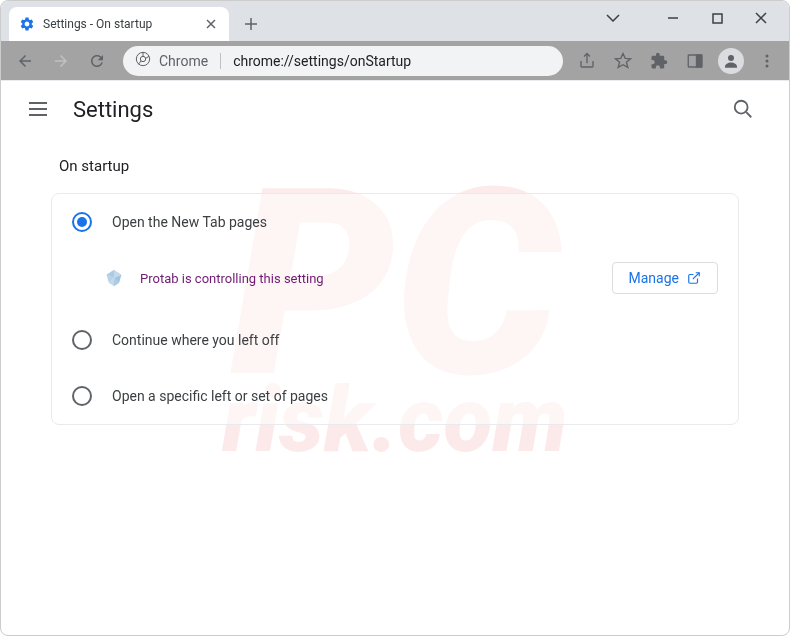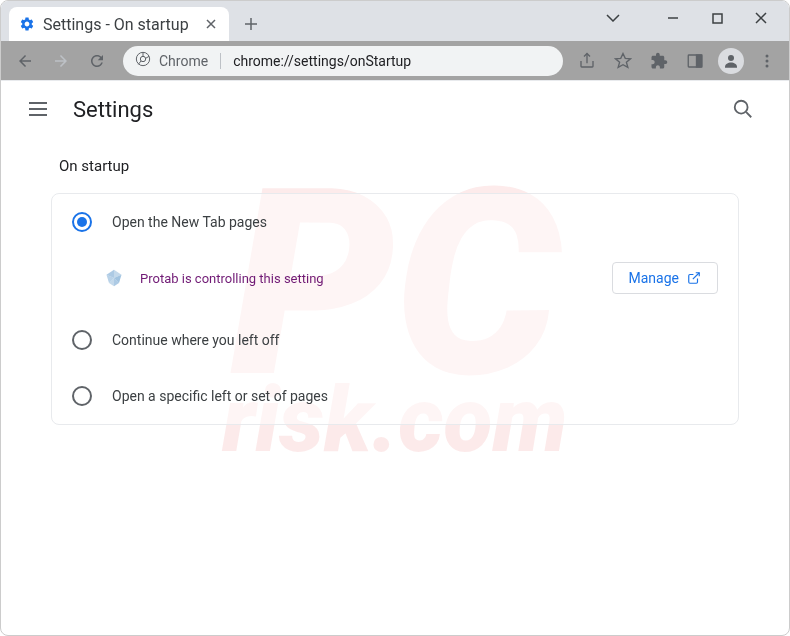--- a/index.html
+++ b/index.html
@@ -7,21 +7,21 @@
 
 
 .watermark { position: absolute; top: 8px; left: 0; width: 100%; height: 100%; pointer-events: none; z-index: 0; opacity: 0.08; display: flex; flex-direction: column; align-items: center; justify-content: center; }
 .watermark-pc { font-size: 260px; font-weight: 900; color: #d00; font-style: italic; line-height: 0.8; }
 .watermark-risk { font-size: 90px; font-weight: 900; color: #d00; font-style: italic; margin-top: -20px; }
 
 
 .titlebar { height: 40px; background: #dee1e6; display: flex; align-items: flex-end; position: relative; z-index: 2; }
 .tab { height: 34px; background: #fff; border-radius: 8px 8px 0 0; display: flex; align-items: center; padding: 0 10px; margin-left: 8px; min-width: 220px; }
 .tab-icon { width: 16px; height: 16px; margin-right: 8px; display: flex; align-items: center; justify-content: center; }
-.tab-title { font-size: 16px; color: #3c4043; flex: 1; }
+.tab-title { font-size: 12px; color: #3c4043; flex: 1; }
 .tab-close { width: 16px; height: 16px; display: flex; align-items: center; justify-content: center; color: #5f6368; cursor: pointer; }
 .new-tab { width: 28px; height: 28px; margin-left: 8px; display: flex; align-items: center; justify-content: center; color: #5f6368; cursor: pointer; margin-bottom: 3px; }
 .window-controls { margin-left: auto; display: flex; align-items: center; height: 100%; padding-right: 6px; padding-bottom: 6px; }
 .win-chevron { width: 36px; height: 28px; display: flex; align-items: center; justify-content: center; color: #3c4043; margin-right: 20px; }
 .win-btn { width: 44px; height: 28px; display: flex; align-items: center; justify-content: center; color: #3c4043; cursor: pointer; }
 
 
 .addressbar { height: 40px; background: #a3a3a3; border-bottom: 1px solid #e8eaed; display: flex; align-items: center; padding: 0 8px; gap: 4px; position: relative; z-index: 2; }
 .nav-btn { width: 32px; height: 32px; display: flex; align-items: center; justify-content: center; color: #5f6368; border-radius: 50%; cursor: pointer; }
 .nav-btn.disabled { color: #bdc1c6; }

